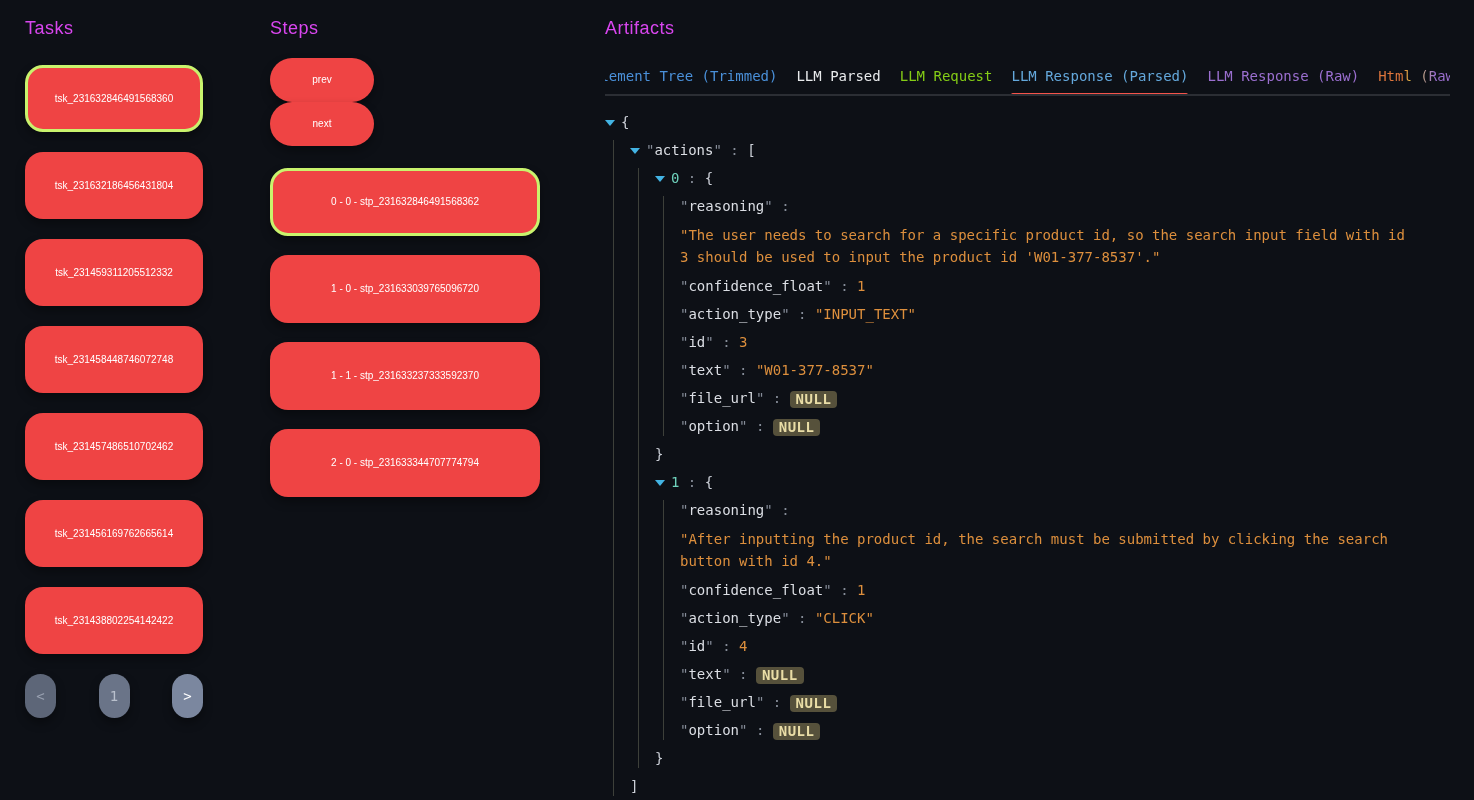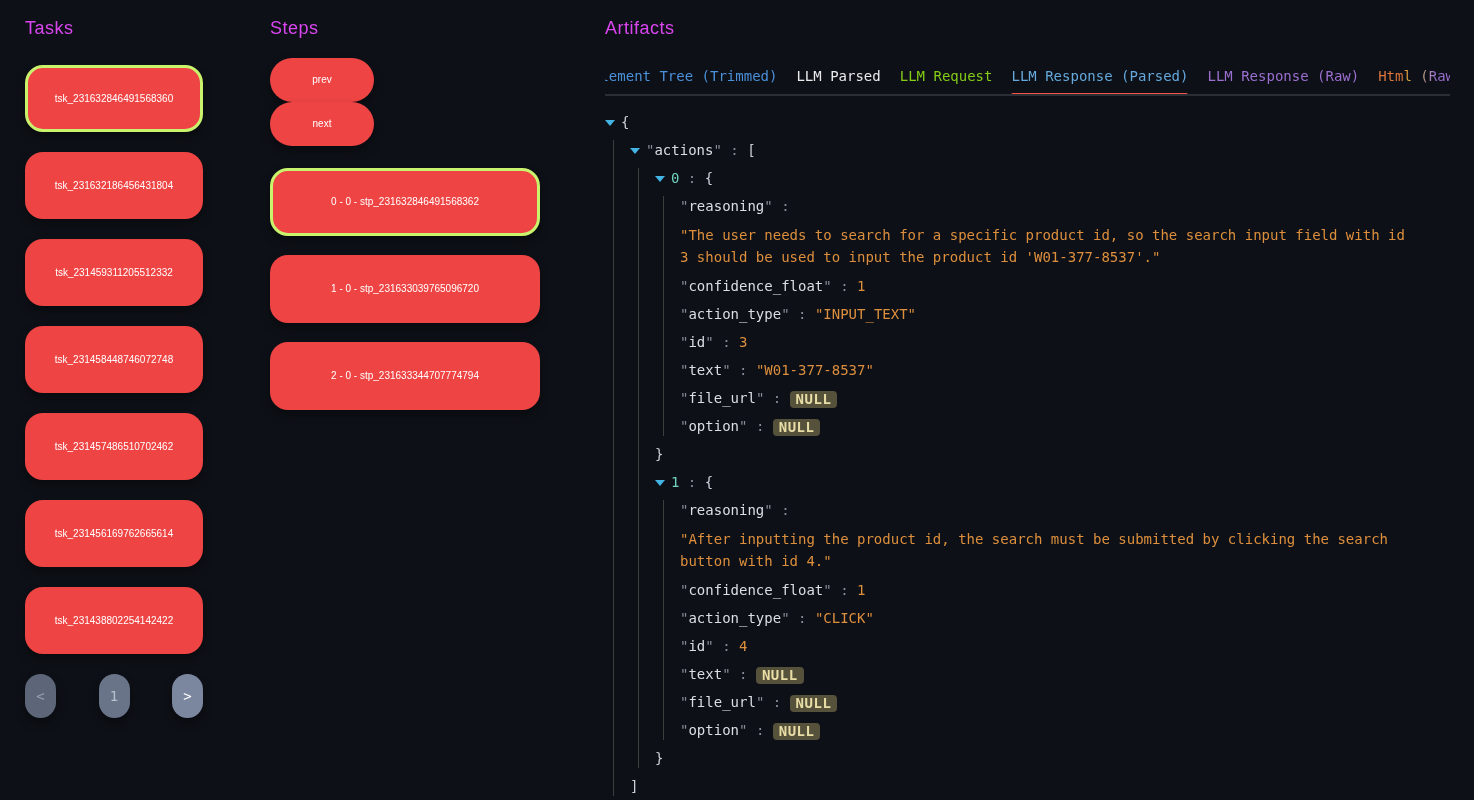--- a/index.html
+++ b/index.html
@@ -194,20 +194,21 @@
 
 <div class="panel" id="steps-panel">
   <h2 class="panel-title">Steps</h2>
   <div class="nav-row">
     <div class="pill-btn nav-btn">prev</div>
     <div class="pill-btn nav-btn">next</div>
   </div>
   <div class="step-list">
     <div class="pill-btn step-btn selected">0 - 0 - stp_231632846491568362</div>
     <div class="pill-btn step-btn">1 - 0 - stp_231633039765096720</div>
+    <div class="pill-btn step-btn">1 - 1 - stp_231633237333592370</div>
     <div class="pill-btn step-btn">2 - 0 - stp_231633344707774794</div>
   </div>
 </div>
 
 <div class="panel" id="artifacts-panel">
   <h2 class="panel-title">Artifacts</h2>
   <div class="tabs-row">
     <div class="tab tab-element-tree">Element Tree (Trimmed)</div>
     <div class="tab tab-llm-prompt">LLM Parsed</div>
     <div class="tab tab-llm-request">LLM Request</div>

